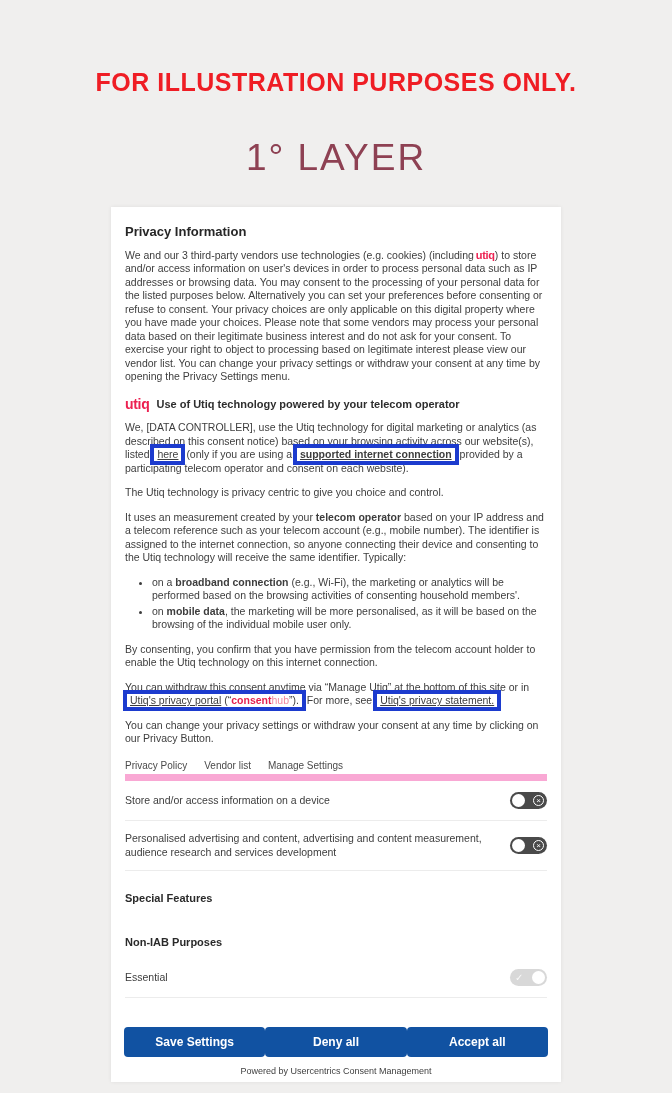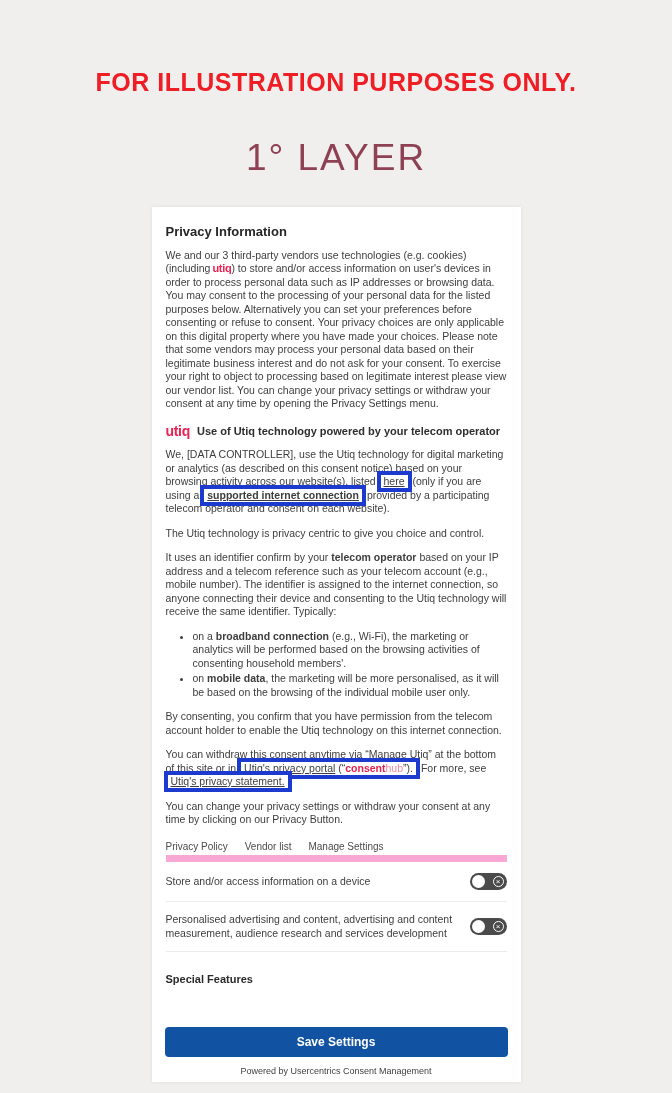--- a/index.html
+++ b/index.html
@@ -24,21 +24,21 @@
   .layer-title {
     margin-top:40px;
     text-align:center;
     font-size:37px;
     font-weight:400;
     letter-spacing:2px;
     color:#8e4153;
   }
 
   .card {
-    width:369px;
+    width:450px;
     height:875px;
     margin:28px auto 0;
     background:#ffffff;
     display:flex;
     flex-direction:column;
     box-shadow:0 0 4px rgba(0,0,0,.07);
   }
   .card-body {
     flex:1;
     overflow:hidden;
@@ -195,21 +195,21 @@
       </div>
 
       <p><span>We, [DATA CONTROLLER], use the Utiq technology for digital marketing or analytics (as described on this consent notice) based on your browsing activity across our website(s), listed</span>
         <span class="blue-box"><span class="link-underline">here</span></span>
         <span>(only if you are using a</span>
         <span class="blue-box"><span class="link-underline bold">supported internet connection</span></span>
         <span>provided by a participating telecom operator and consent on each website).</span></p>
 
       <p>The Utiq technology is privacy centric to give you choice and control.</p>
 
-      <p><span>It uses an identifier confirm by your</span>
+      <p><span>It uses an measurement created by your</span>
         <span class="bold">telecom operator</span>
         <span>based on your IP address and a telecom reference such as your telecom account (e.g., mobile number). The identifier is assigned to the internet connection, so anyone connecting their device and consenting to the Utiq technology will receive the same identifier. Typically:</span></p>
 
       <ul class="bullets">
         <li><span>on a</span>
           <span class="bold">broadband connection</span>
           <span>(e.g., Wi-Fi), the marketing or analytics will be performed based on the browsing activities of consenting household members'.</span></li>
         <li><span>on</span>
           <span class="bold">mobile data</span><span>, the marketing will be more personalised, as it will be based on the browsing of the individual mobile user only.</span></li>
       </ul>
@@ -257,18 +257,20 @@
           <span class="check-icon">✓</span>
           <span class="knob"></span>
         </span>
       </div>
 
     </div>
 
     <div class="card-footer">
       <div class="buttons">
         <button class="btn">Save Settings</button>
+        <button class="btn">Deny all</button>
+        <button class="btn">Accept all</button>
       </div>
       <div class="powered">Powered by Usercentrics Consent Management</div>
     </div>
   </div>
 
 </div>
 
 </body></html>

